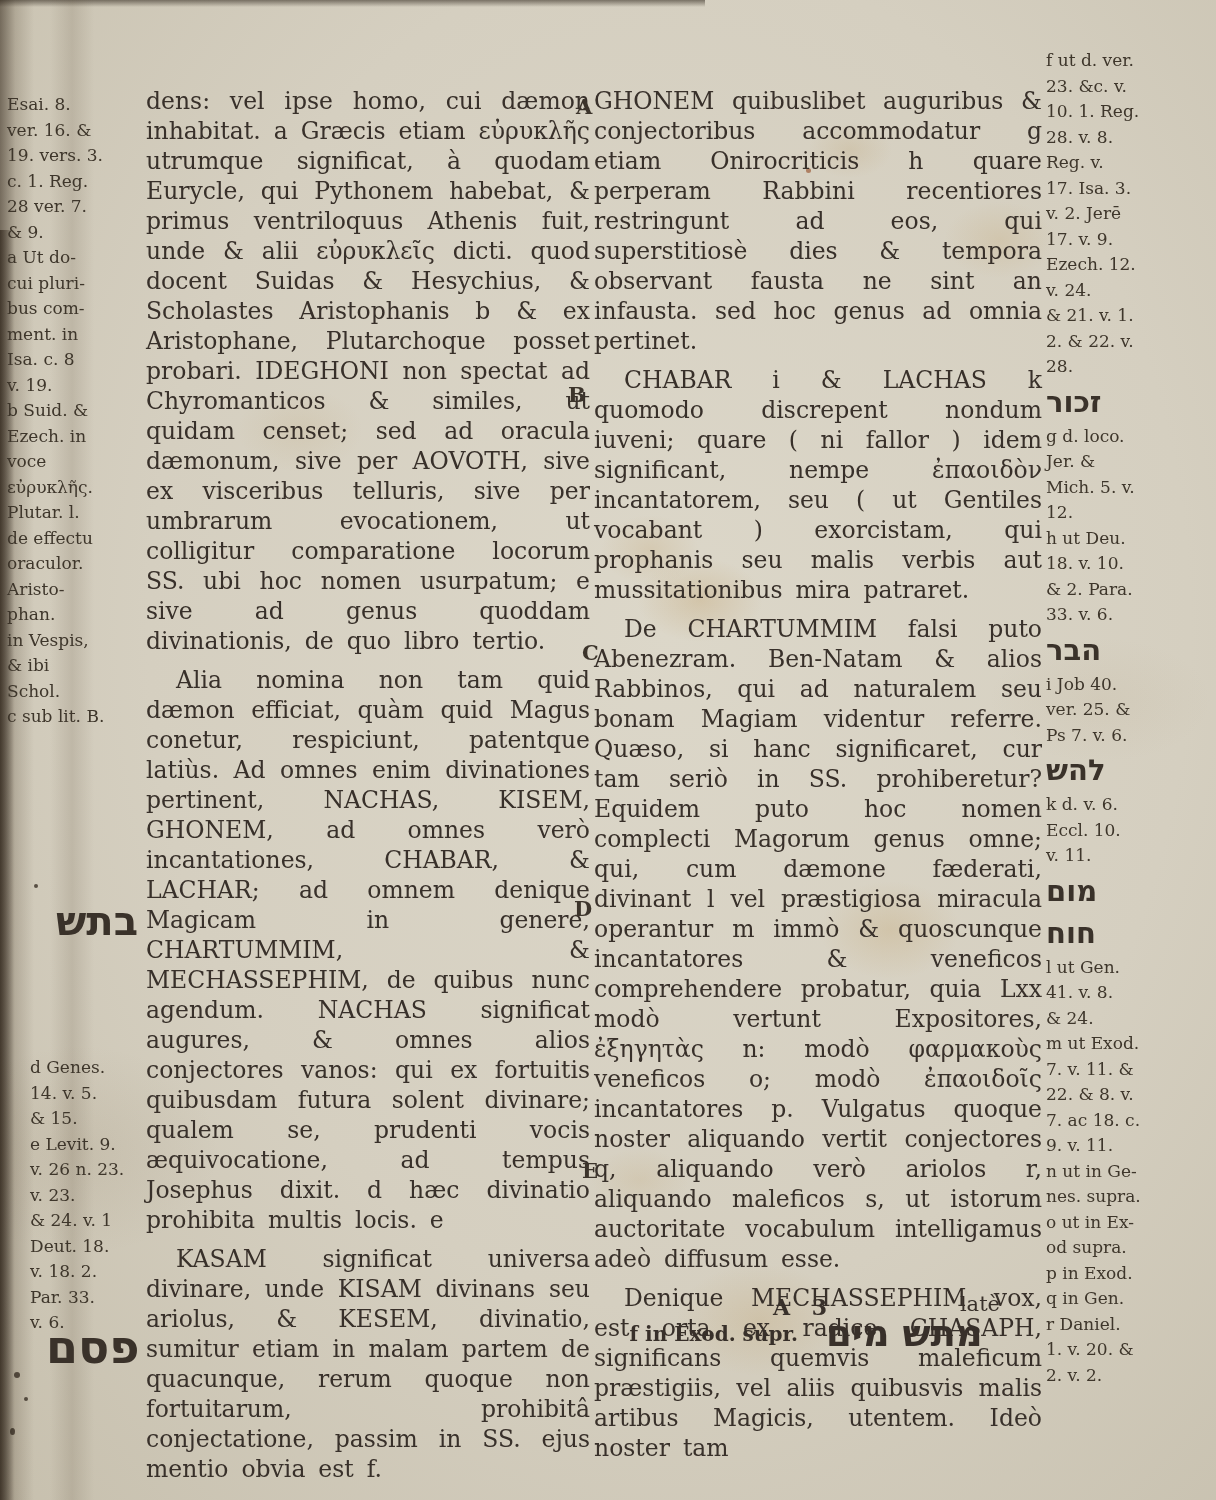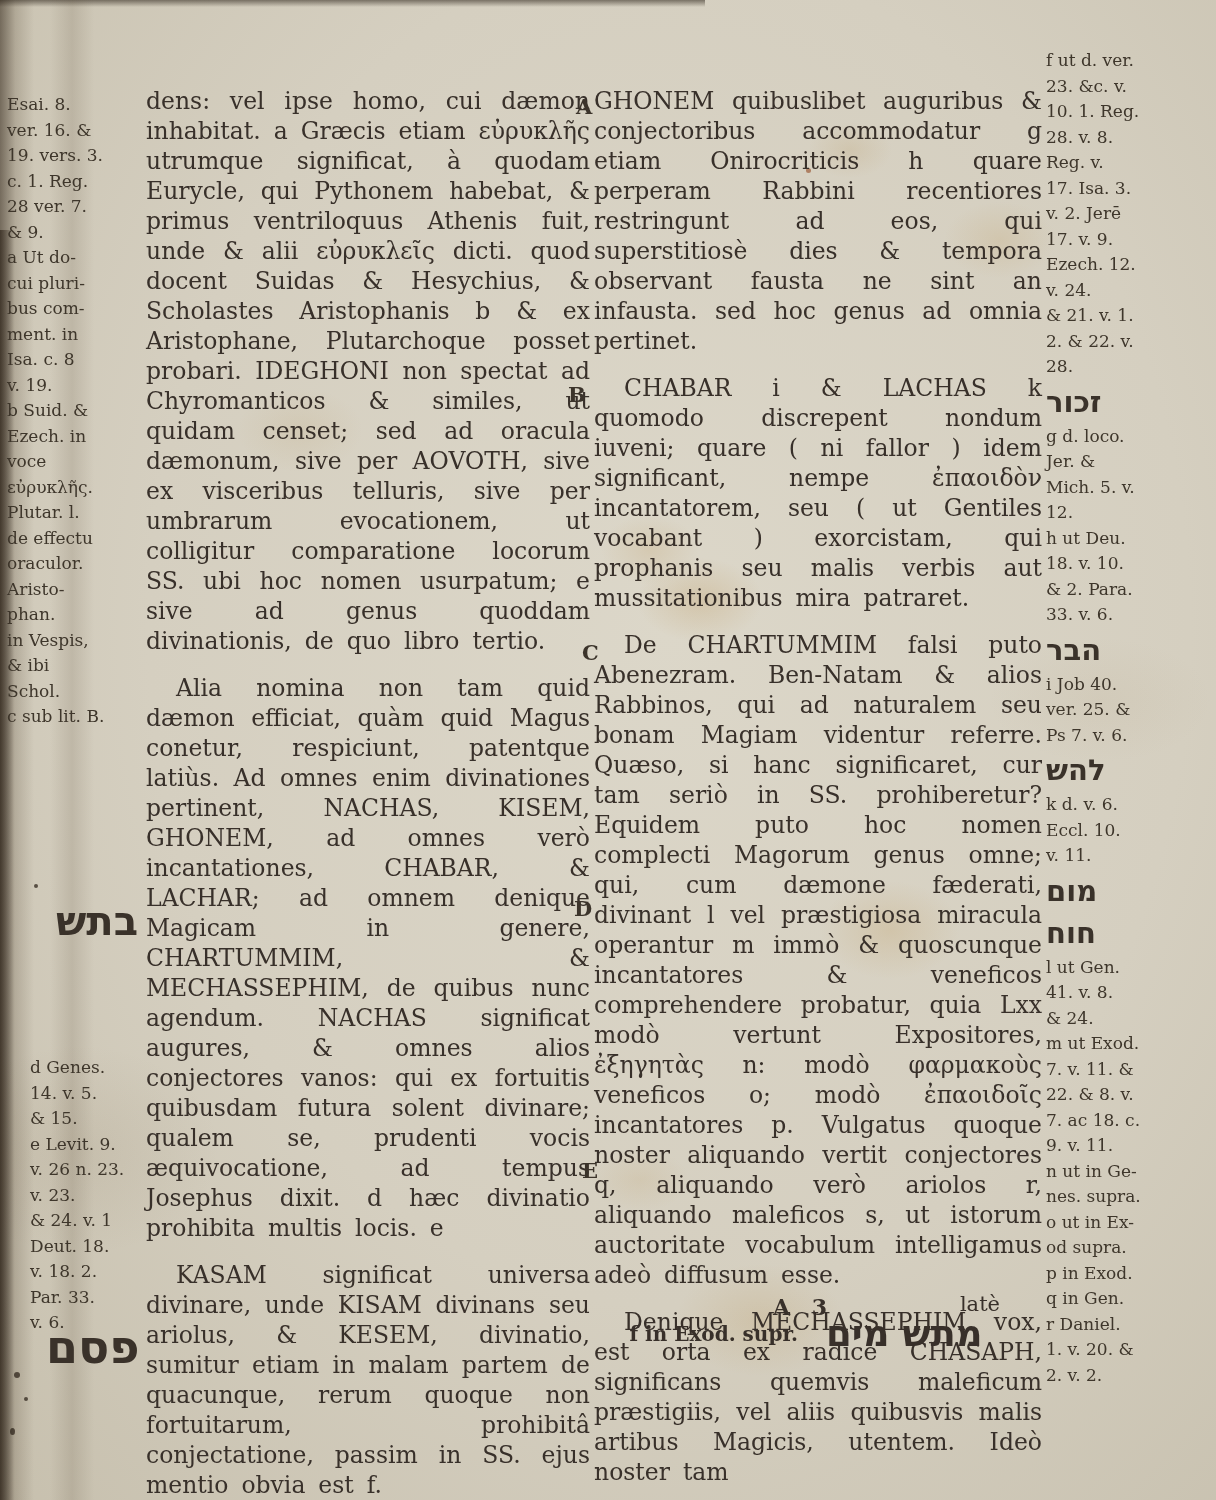--- a/index.html
+++ b/index.html
@@ -44,21 +44,21 @@
     line-height:40px;margin:2px 0;color:#3a322a;}
   .heb-word{position:absolute;font-family:"DejaVu Sans", sans-serif;font-weight:bold;color:#3a322a;}
   .heb-left-1{left:56px;top:898px;font-size:40px;}
   .heb-left-2{left:46px;top:1320px;font-size:46px;}
 
   .col{position:absolute;top:86px;font-size:23.5px;line-height:30px;word-spacing:5.5px;
     color:#38302a;text-align:justify;}
   .col-1{left:146px;width:444px;}
   .col-2{left:594px;width:448px;}
   .body-par{margin:0;}
-  .body-par + .body-par{margin-top:17px;text-indent:30px;}
+  .body-par + .body-par{margin-top:9px;text-indent:30px;}
 
   .gutter-letter{position:absolute;font-weight:bold;font-size:21px;color:#3c342b;}
   .gl-a{left:576px;top:94px;}
   .gl-b{left:568px;top:382px;}
   .gl-c{left:582px;top:640px;}
   .gl-d{left:574px;top:896px;}
   .gl-e{left:582px;top:1158px;}
 
   .signature-mark{position:absolute;left:700px;top:1294px;width:200px;text-align:center;
     font-size:22px;font-weight:bold;word-spacing:14px;}

